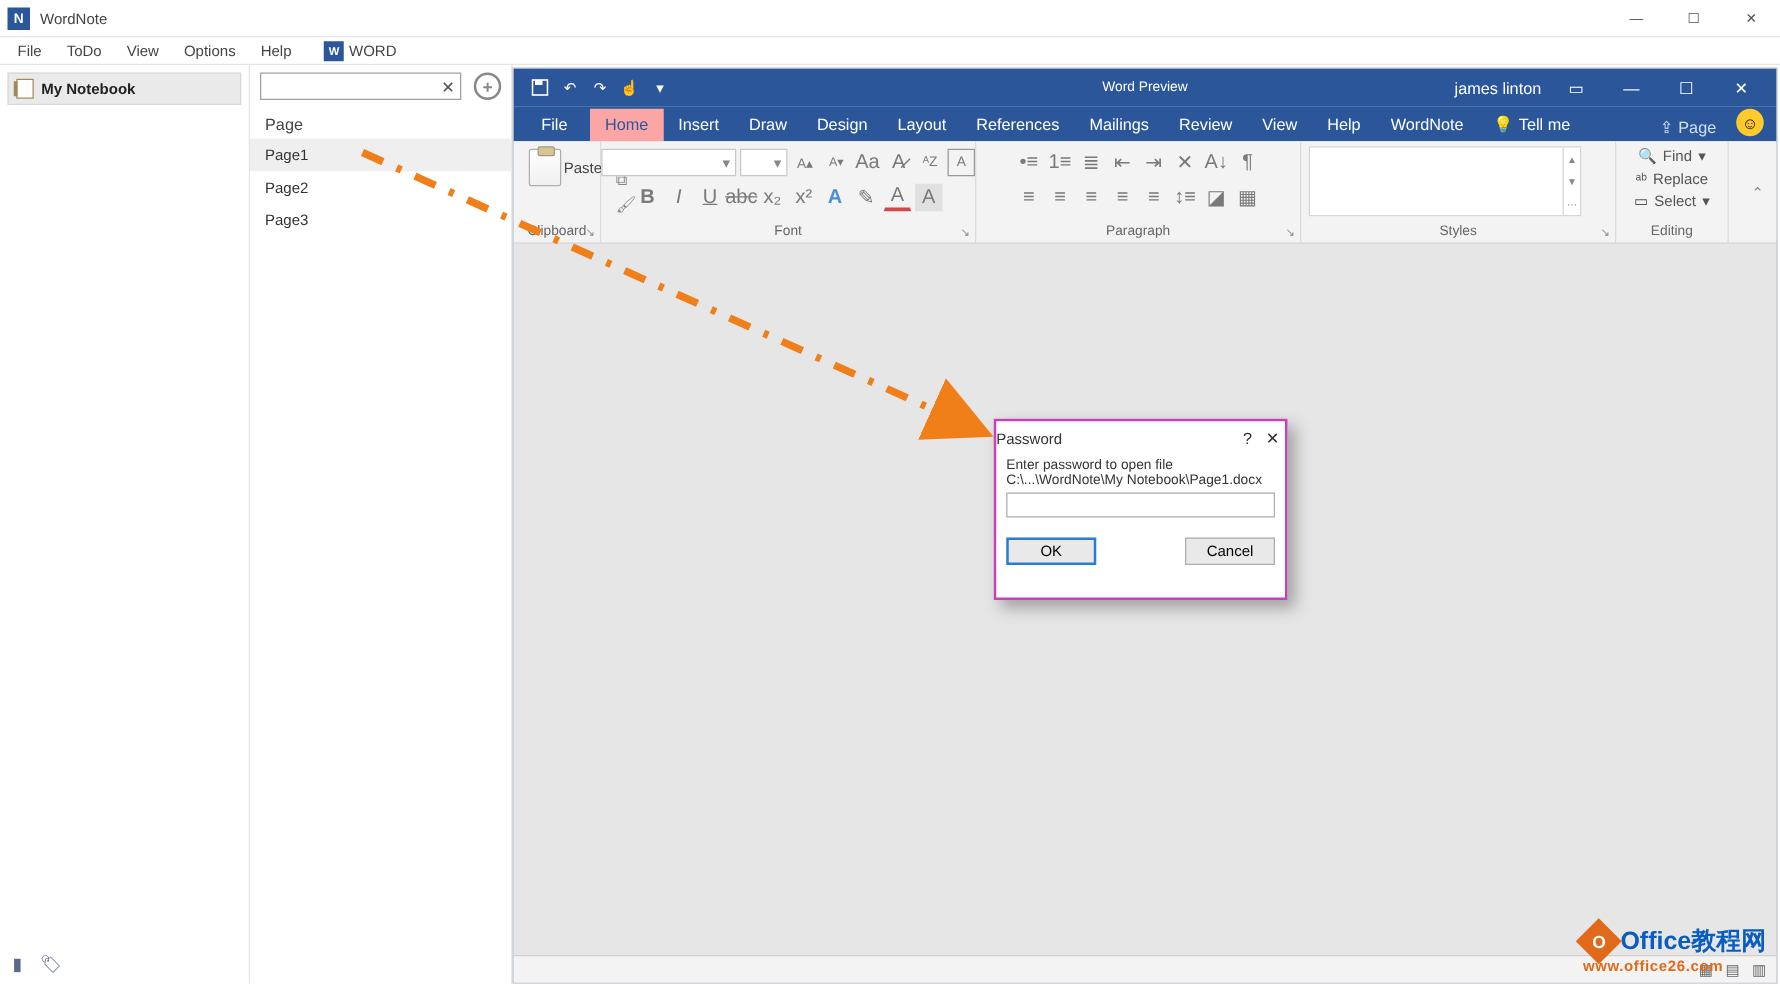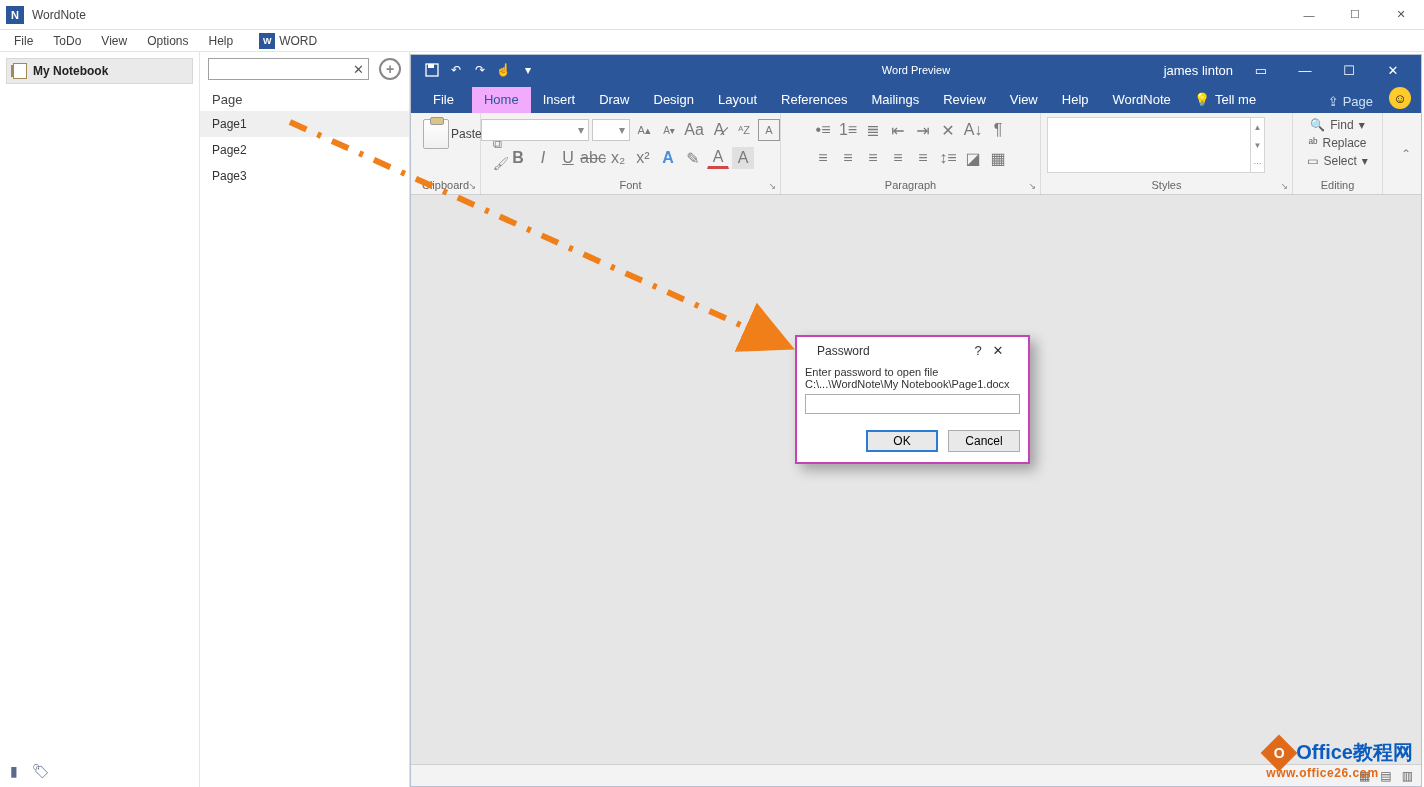--- a/index.html
+++ b/index.html
@@ -45,21 +45,21 @@
 .word-title { height:30px; background:#2b579a; color:#fff; display:flex; align-items:center; }
 .word-title .qat { display:flex; align-items:center; gap:2px; padding-left:10px; }
 .word-title .qat .qbtn { width:22px; height:22px; display:flex; align-items:center; justify-content:center; font-size:12px; color:#fff; }
 .word-title .doc-title { position:absolute; left:50%; transform:translateX(-50%); font-size:11px; }
 .word-title .user { margin-left:auto; font-size:13px; padding-right:12px; display:flex; align-items:center; gap:12px; }
 .word-title .user .wc { width:32px; height:20px; display:flex; align-items:center; justify-content:center; }
 
 
 .ribbon-tabs { height:28px; background:#2b579a; display:flex; align-items:flex-end; padding-left:10px; }
 .ribbon-tabs .rtab { color:#fff; font-size:13px; padding:5px 12px 6px; }
-.ribbon-tabs .rtab.active { background:#f0abfc; color:#2b579a; }
+.ribbon-tabs .rtab.active { background:#fca5a5; color:#2b579a; }
 .ribbon-tabs .rtab.file { color:#fff; padding-right:18px; }
 .ribbon-tabs .tell { display:flex; align-items:center; gap:4px; color:#fff; }
 .ribbon-tabs .flex-spacer { flex:1; }
 .ribbon-tabs .share { color:#cfe0f2; font-size:13px; padding:4px 10px; display:flex; align-items:center; gap:4px; }
 .ribbon-tabs .smiley { width:22px; height:22px; border-radius:50%; background:#ffcb2b; margin:0 10px 4px 6px; display:flex; align-items:center; justify-content:center; font-size:13px; }
 
 
 .ribbon { background:#f3f3f3; border-bottom:1px solid #d0d0d0; display:flex; }
 .rgroup { border-right:1px solid #dcdcdc; display:flex; flex-direction:column; }
 .rgroup .gbody { flex:1; display:flex; align-items:center; padding:4px 6px; gap:2px; }
@@ -86,27 +86,27 @@
 
 .editing-body { flex-direction:column; align-items:flex-start; gap:2px; }
 .editing-body .erow { display:flex; align-items:center; gap:5px; font-size:12px; color:#555; padding:1px 4px; }
 .collapse-btn { margin-left:auto; align-self:center; padding:0 10px; color:#888; font-size:12px; }
 
 
 .doc-area { flex:1; background:#e6e6e6; position:relative; }
 
 
 .pw-dialog { position:absolute; left:795px; top:335px; width:235px; background:#fff; border:2px solid #c642b8; box-shadow:6px 6px 12px rgba(0,0,0,0.3); }
-.pw-dialog .dlg-title { display:flex; align-items:center; padding:6px 20px; font-size:12px; color:#333; }
+.pw-dialog .dlg-title { display:flex; align-items:center; padding:6px 0; font-size:12px; color:#333; }
 .pw-dialog .dlg-title .spacer { flex:1; }
 .pw-dialog .dlg-title .dlg-btn { width:20px; text-align:center; font-size:13px; color:#333; }
 .pw-dialog .dlg-body { padding:2px 8px 10px; font-size:11px; color:#333; }
 .pw-dialog .dlg-body .path { margin-bottom:4px; }
 .pw-dialog input[type=password] { width:100%; height:20px; border:1px solid #adadad; padding:0 3px; font-size:12px; }
-.pw-dialog .dlg-buttons { display:flex; justify-content:flex-end; gap:10px; padding:6px 8px 10px; }
+.pw-dialog .dlg-buttons { display:flex; justify-content:space-between; gap:10px; padding:6px 8px 26px; }
 .pw-dialog .dlg-buttons button { width:72px; height:22px; font-size:12px; border:1px solid #adadad; background:#e9e9e9; }
 .pw-dialog .dlg-buttons button.primary { border:2px solid #2b7cd3; background:#e9e9e9; }
 
 
 .arrow-svg { position:absolute; left:0; top:0; pointer-events:none; }
 
 
 .word-status { height:22px; background:#f3f3f3; border-top:1px solid #d0d0d0; display:flex; align-items:center; justify-content:flex-end; padding:0 8px; gap:10px; color:#666; font-size:12px; }
 
 

